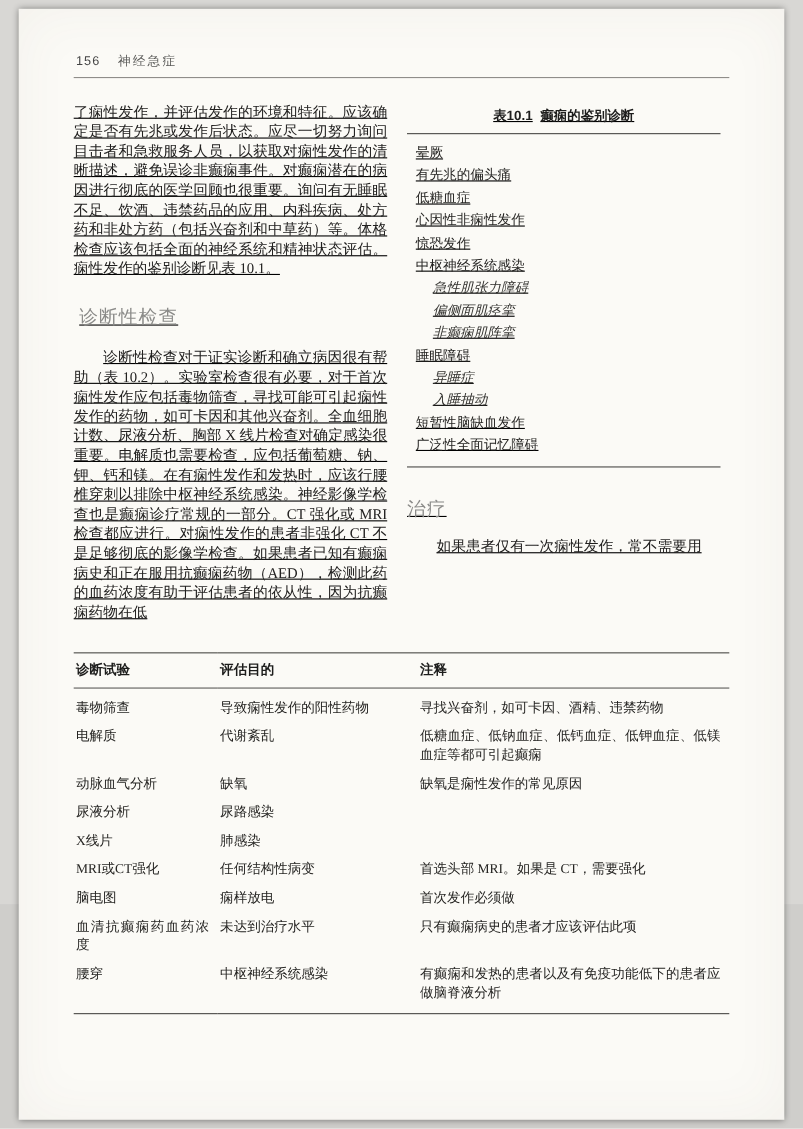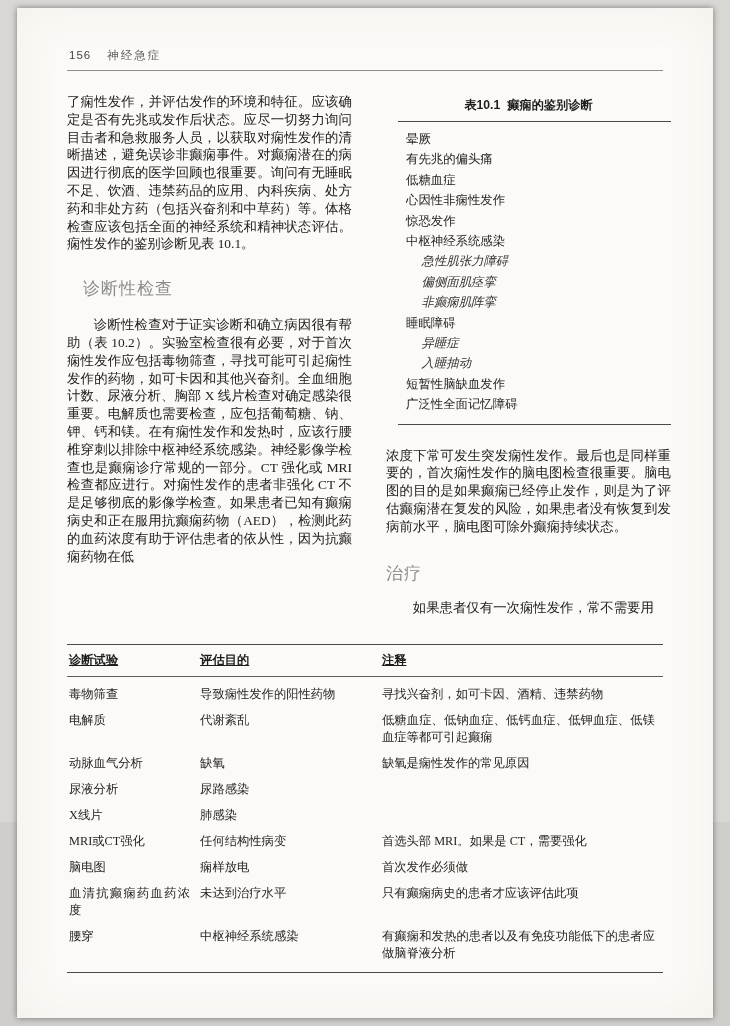--- a/index.html
+++ b/index.html
@@ -25,66 +25,64 @@
   .page-header {
     display: flex; align-items: baseline; gap: 16px;
     font-size: 11.5px; color: #5a5a58; letter-spacing: 2px;
     padding-left: 2px;
   }
   .page-num { font-family: "Liberation Sans", "DejaVu Sans", sans-serif; color:#444; letter-spacing: 1px; }
   .header-rule {
     border: none; border-top: 1px solid #8f8d89;
     margin-top: 7px; margin-bottom: 22px;
   }
-  .columns { display: flex; gap: 34px; }
+  .columns { display: flex; gap: 18px; text-decoration: underline; }
   .col { width: 285px; flex: 0 0 285px; }
   .body-text {
     font-size: 13.4px; line-height: 17.8px;
     text-align: justify; color: #222120;
   }
   .indent { text-indent: 2em; }
   .section-heading {
     font-family: "Liberation Sans", "DejaVu Sans", sans-serif;
     font-weight: 400; color: #8b8b89; font-size: 17px;
-    margin: 24px 0 16px 16px; letter-spacing: 1px;
+    margin: 24px 0 16px 5px; letter-spacing: 1px;
   }
   .section-heading.tight { margin: 26px 0 14px 0; }
 
   
   .t1 { margin-top: 4px; margin-bottom: 22px; }
   .t1-caption, .t2-caption {
     text-align: center; font-size: 12.2px; color: #1e1e1d;
     margin-bottom: 7px;
   }
   .cap-label {
     font-family: "Liberation Sans", "DejaVu Sans", sans-serif;
     font-weight: bold; margin-right: 7px;
   }
   .cap-title { font-weight: bold; }
   .t1-body {
     border-top: 1.5px solid #4a4946;
     border-bottom: 1.5px solid #4a4946;
     padding: 7px 4px 9px 8px;
-    margin-left: 12px;
   }
   .t1-item { font-size: 12.4px; line-height: 20.4px; color: #252422; }
   .t1-item.sub { padding-left: 1.25em; font-style: italic; color: #33322f; }
 
   
   .t2 { margin-top: 28px; }
   .t2 table { width: 100%; border-collapse: collapse; table-layout: fixed; }
   .t2 col.c1 { width: 22%; }
   .t2 col.c2 { width: 30.5%; }
   .t2 col.c3 { width: 47.5%; }
   .t2 thead th {
     text-align: left; font-weight: bold; font-size: 12.3px; color: #1d1d1c;
     border-top: 1.5px solid #4a4946;
     border-bottom: 1px solid #5c5b58;
     padding: 7px 6px 7px 2px;
-    text-decoration: underline;
   }
   .t2 tbody { border-bottom: 1.5px solid #4a4946; margin-left: 16px; }
   .t2 tbody tr:first-child td { padding-top: 9px; }
   .t2 td {
     font-size: 12.3px; line-height: 17px; color: #252422;
     vertical-align: top; padding: 4.5px 8px 4.5px 2px;
     text-align: justify;
   }
   .t2 tbody tr:last-child td { padding-bottom: 10px; }
 </style>
@@ -125,21 +123,20 @@
             <div class="t1-item sub">偏侧面肌痉挛</div>
             <div class="t1-item sub">非癫痫肌阵挛</div>
             <div class="t1-item">睡眠障碍</div>
             <div class="t1-item sub">异睡症</div>
             <div class="t1-item sub">入睡抽动</div>
             <div class="t1-item">短暂性脑缺血发作</div>
             <div class="t1-item">广泛性全面记忆障碍</div>
           </div>
         </div>
 
-        <p class="body-text">浓度下常可发生突发痫性发作。最后也是同样重要的，首次痫性发作的脑电图检查很重要。脑电图的目的是如果癫痫已经停止发作，则是为了评估癫痫潜在复发的风险，如果患者没有恢复到发病前水平，脑电图可除外癫痫持续状态。</p>
         <h2 class="section-heading tight">治疗</h2>
         <p class="body-text indent">如果患者仅有一次痫性发作，常不需要用</p>
       </div>
     </div>
 
     <div class="t2">
       <table>
         <colgroup>
             <col class="c1">
             <col class="c2">

